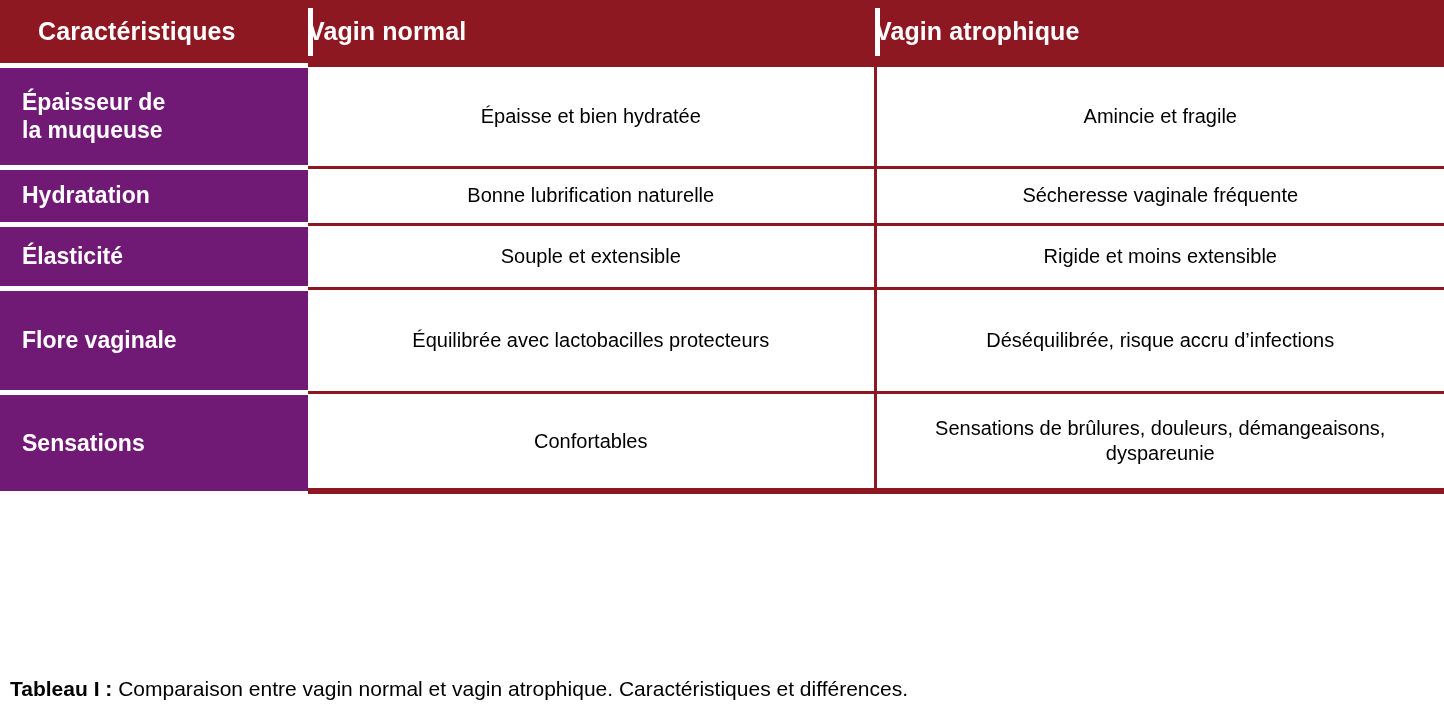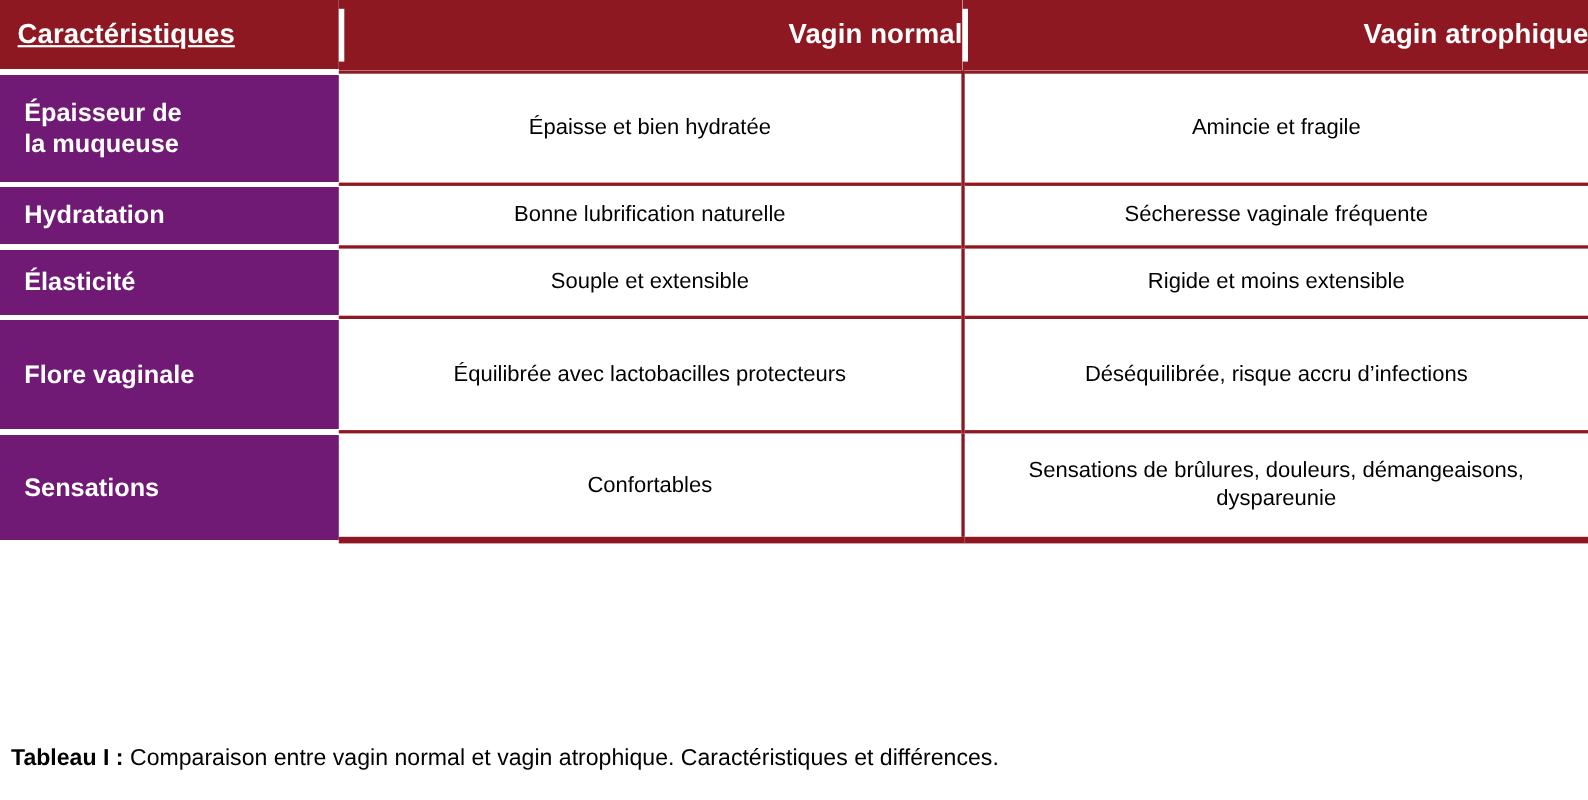--- a/index.html
+++ b/index.html
@@ -37,30 +37,29 @@
 
   
   thead tr { height: 65px; }
 
   th.head-cell {
     background: #8E1822;
     color: #ffffff;
     font-size: 25px;
     font-weight: bold;
     letter-spacing: 0.1px;
-    text-align: right;
+    text-align: left;
     vertical-align: middle;
     padding: 0;
     border: 0;
     position: relative;
   }
   th.head-feature {
     text-align: left;
-    padding-left: 16px;
-    text-decoration: underline;
+    padding-left: 38px;
   }
   
   th.head-normal::before,
   th.head-atroph::before {
     content: "";
     position: absolute;
     left: 0px;
     top: 8px;
     bottom: 8px;
     width: 5px;

